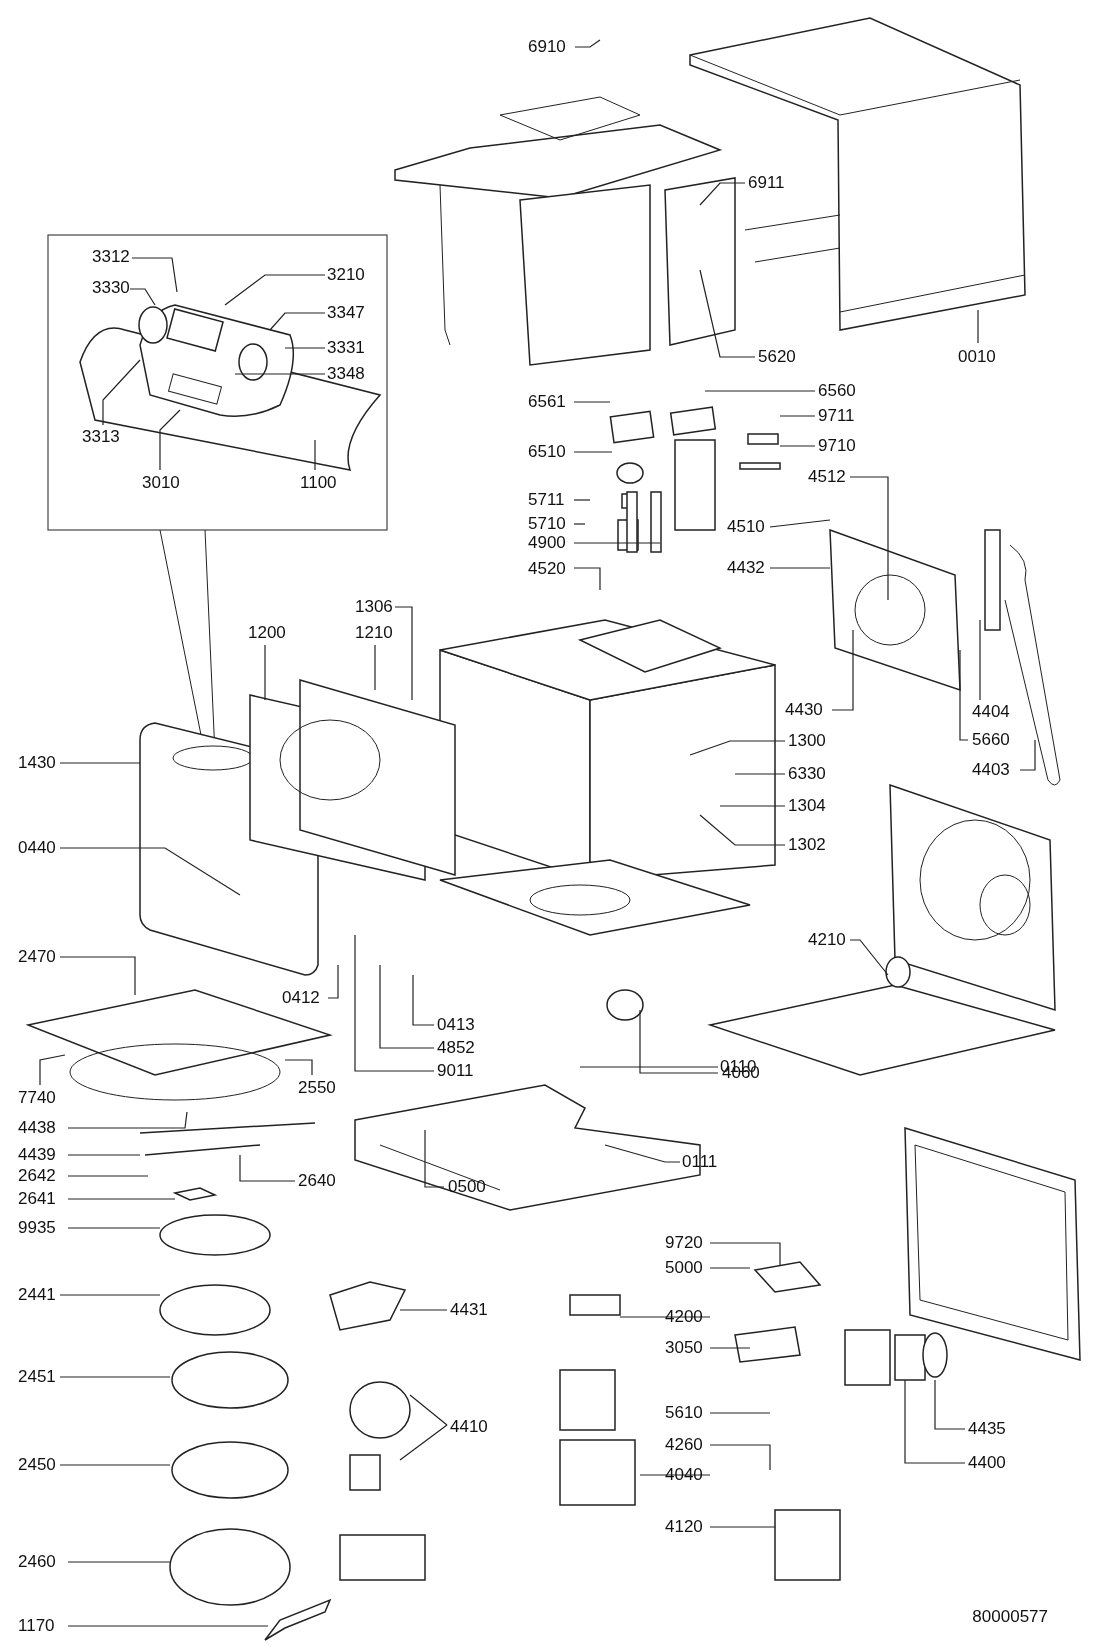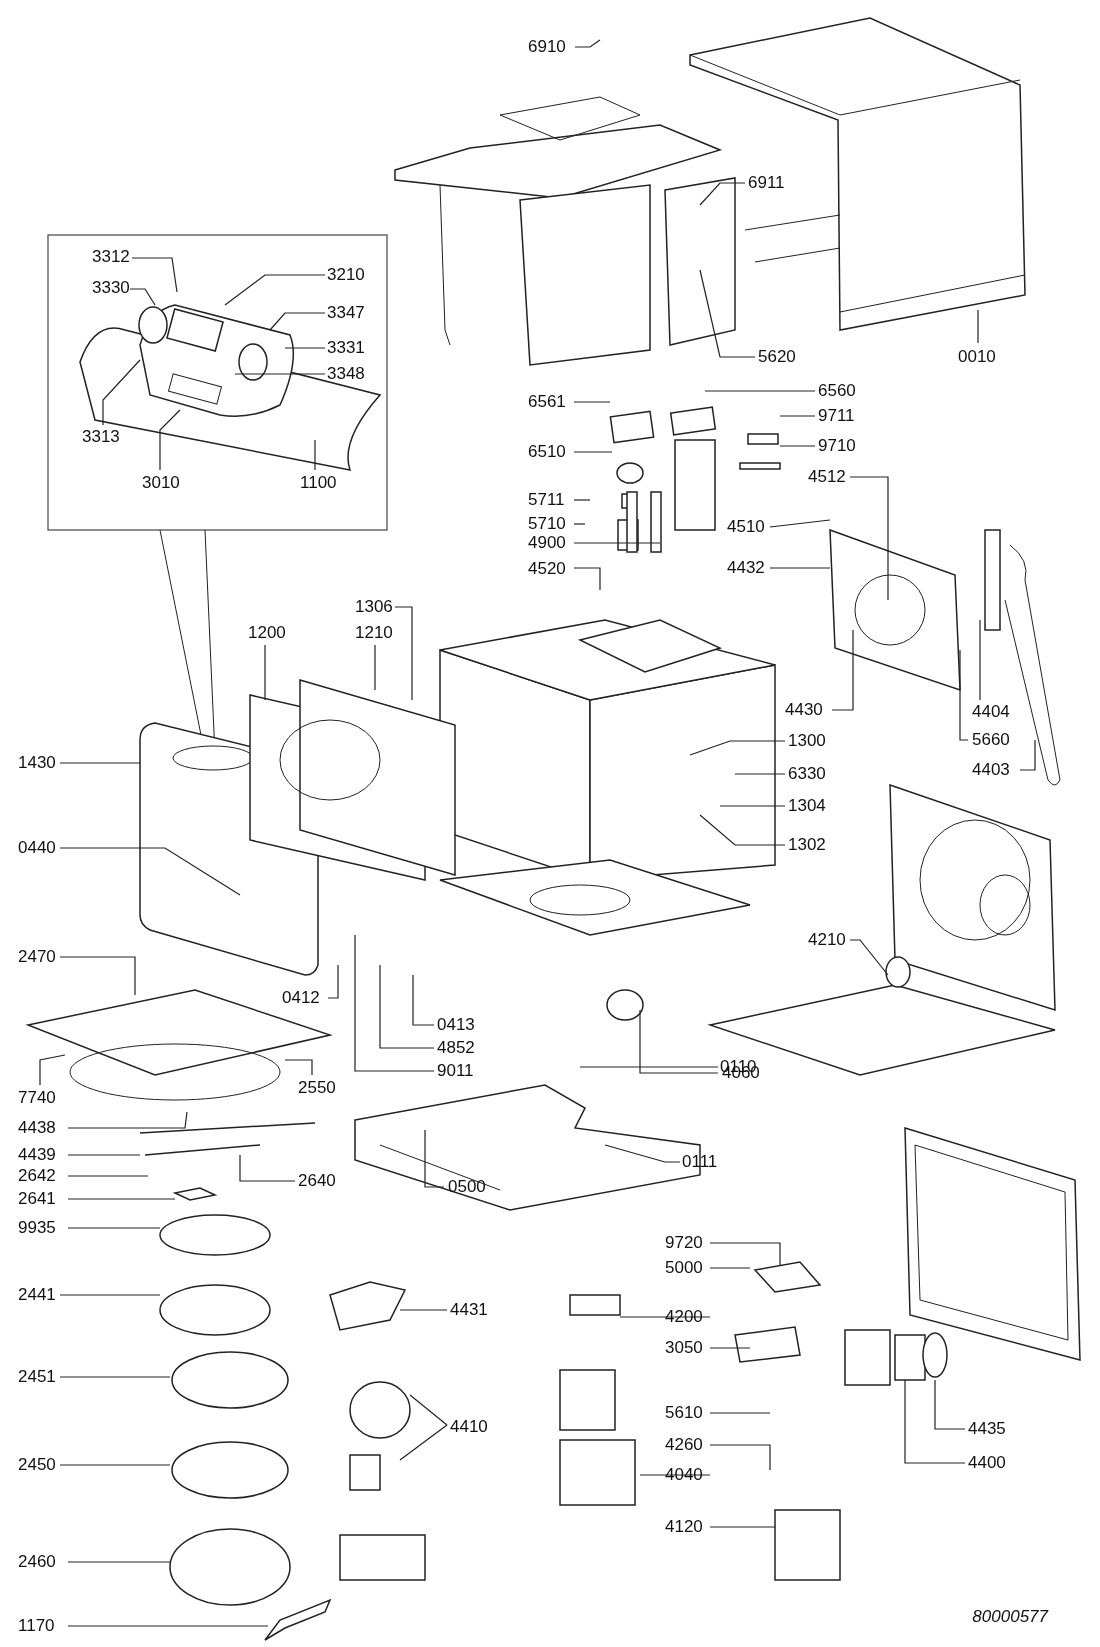--- a/index.html
+++ b/index.html
@@ -3,21 +3,21 @@
 <meta charset="utf-8">
 <style>
   html, body { margin: 0; padding: 0; background: #ffffff; }
   body { width: 1100px; height: 1647px; position: relative; overflow: hidden; font-family: "Liberation Sans", sans-serif; }
   #diagram { position: absolute; left: 0; top: 0; width: 1100px; height: 1647px; }
   .lbl { font-family: "Liberation Sans", sans-serif; font-size: 17px; fill: #111; }
   .leader { stroke: #222; stroke-width: 1.2; fill: none; }
   .part { stroke: #222; stroke-width: 1.5; fill: #fff; }
   .part-thin { stroke: #222; stroke-width: 1; fill: none; }
   .inset { stroke: #444; stroke-width: 1.2; fill: none; }
-  #doc-id { position: absolute; right: 52px; bottom: 20px; font-size: 17px; color: #111; font-style: italic; }
+  #doc-id { position: absolute; right: 52px; bottom: 20px; font-size: 17px; color: #111; }
 </style>
 </head>
 <body>
 
 <svg id="diagram" viewBox="0 0 1100 1647" xmlns="http://www.w3.org/2000/svg">
 
   <rect class="inset" x="48" y="235" width="339" height="295"></rect>
   <line class="part-thin" x1="160" y1="530" x2="205" y2="755"></line>
   <line class="part-thin" x1="205" y1="530" x2="215" y2="755"></line>
 

